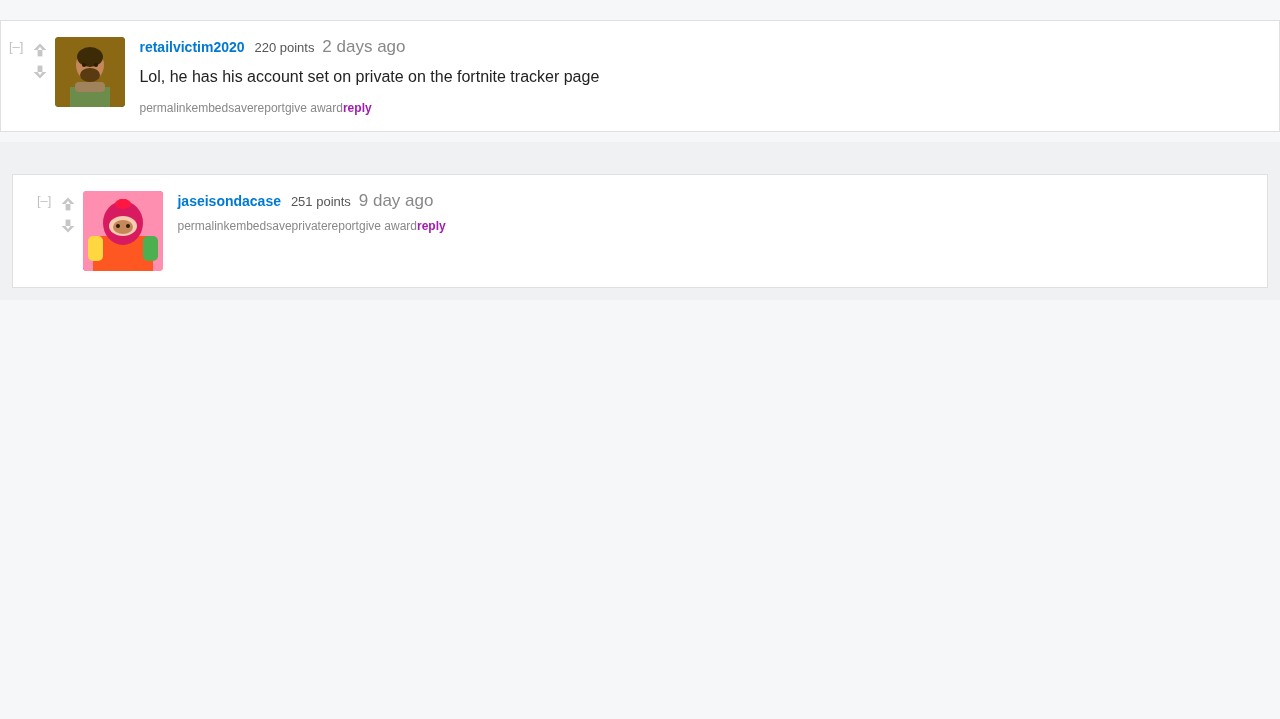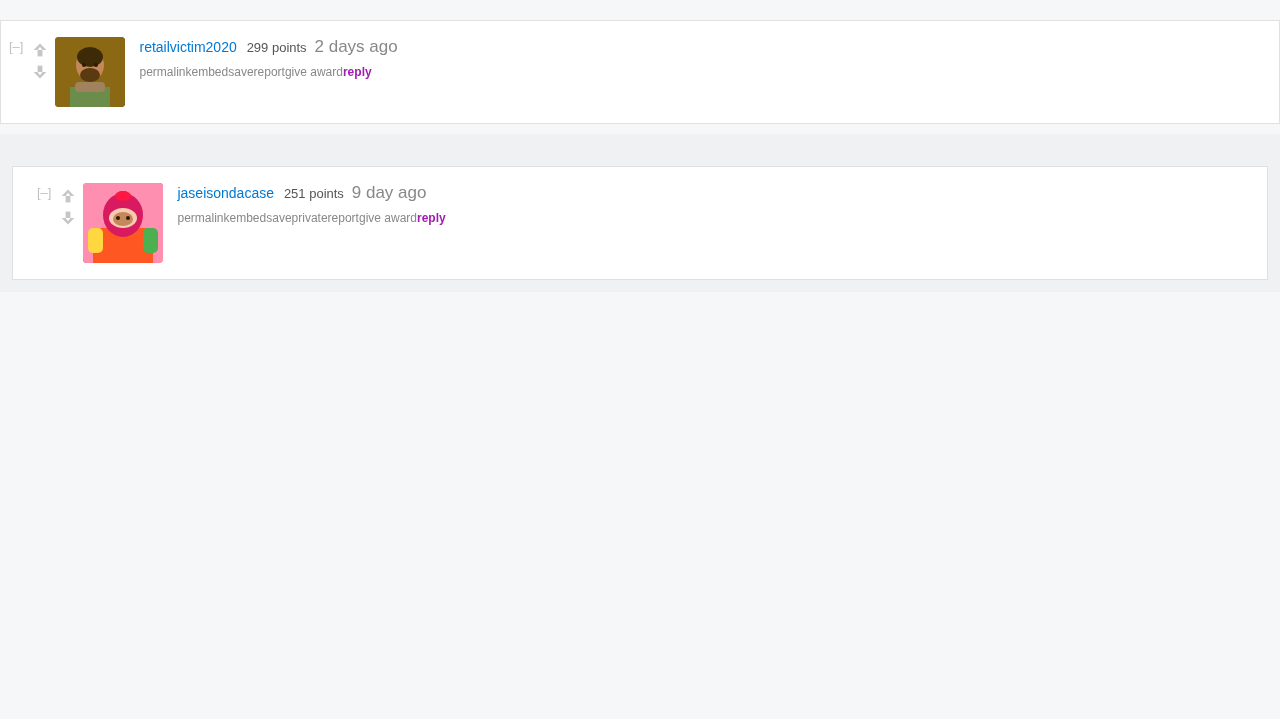--- a/index.html
+++ b/index.html
@@ -90,21 +90,21 @@
 
     .comment-content {
       flex: 1;
     }
 
     .comment-header {
       margin-bottom: 8px;
     }
 
     .username {
-      font-weight: normal;
+      font-weight: bold;
       color: #0079d3;
       font-size: 14px;
     }
 
     .points {
       color: #555;
       font-size: 13px;
       margin-left: 6px;
     }
 
@@ -223,23 +223,24 @@
 
               <rect x="15" y="50" width="40" height="20" fill="#6b8c4a"></rect>
               <rect x="20" y="45" width="30" height="10" fill="#a0835c" rx="4"></rect>
             </svg>
           </div>
         </div>
 
         <div class="comment-content">
           <div class="comment-header">
             <span class="username">retailvictim2020</span>
-            <span class="points">299 points</span>
+            <span class="points">220 points</span>
             <span class="timestamp">2 days ago</span>
           </div>
+          <div class="comment-text">Lol, he has his account set on private on the fortnite tracker page</div>
           <div class="comment-actions">
             <a class="action-link">permalink</a>
             <a class="action-link">embed</a>
             <a class="action-link">save</a>
             <a class="action-link">report</a>
             <a class="action-link">give award</a>
             <a class="action-link reply">reply</a>
           </div>
         </div>
       </div>

